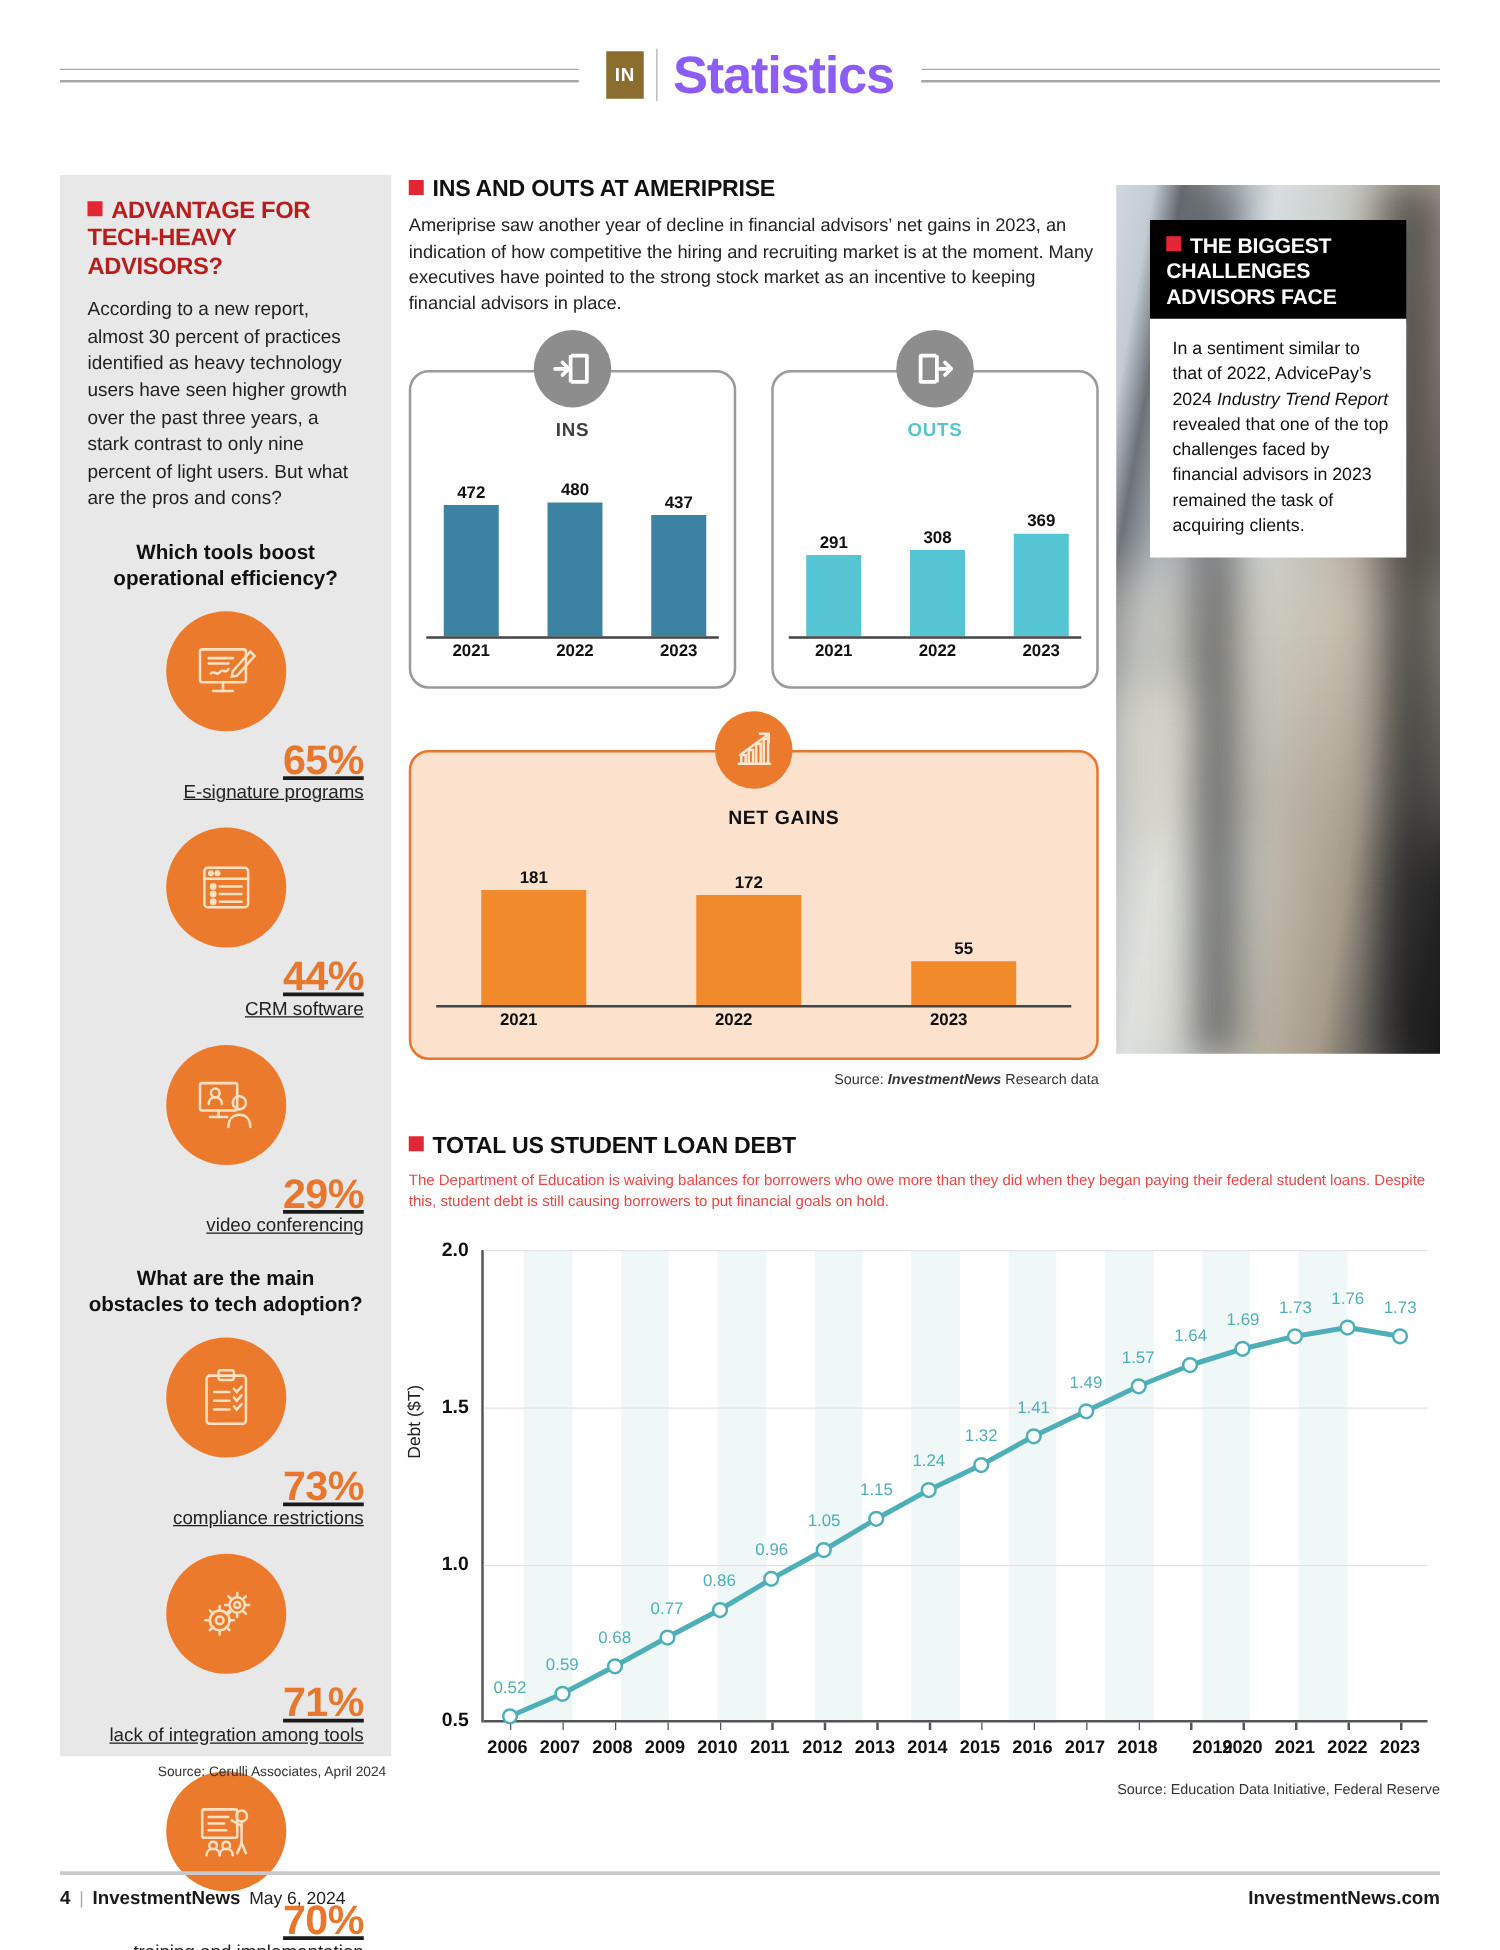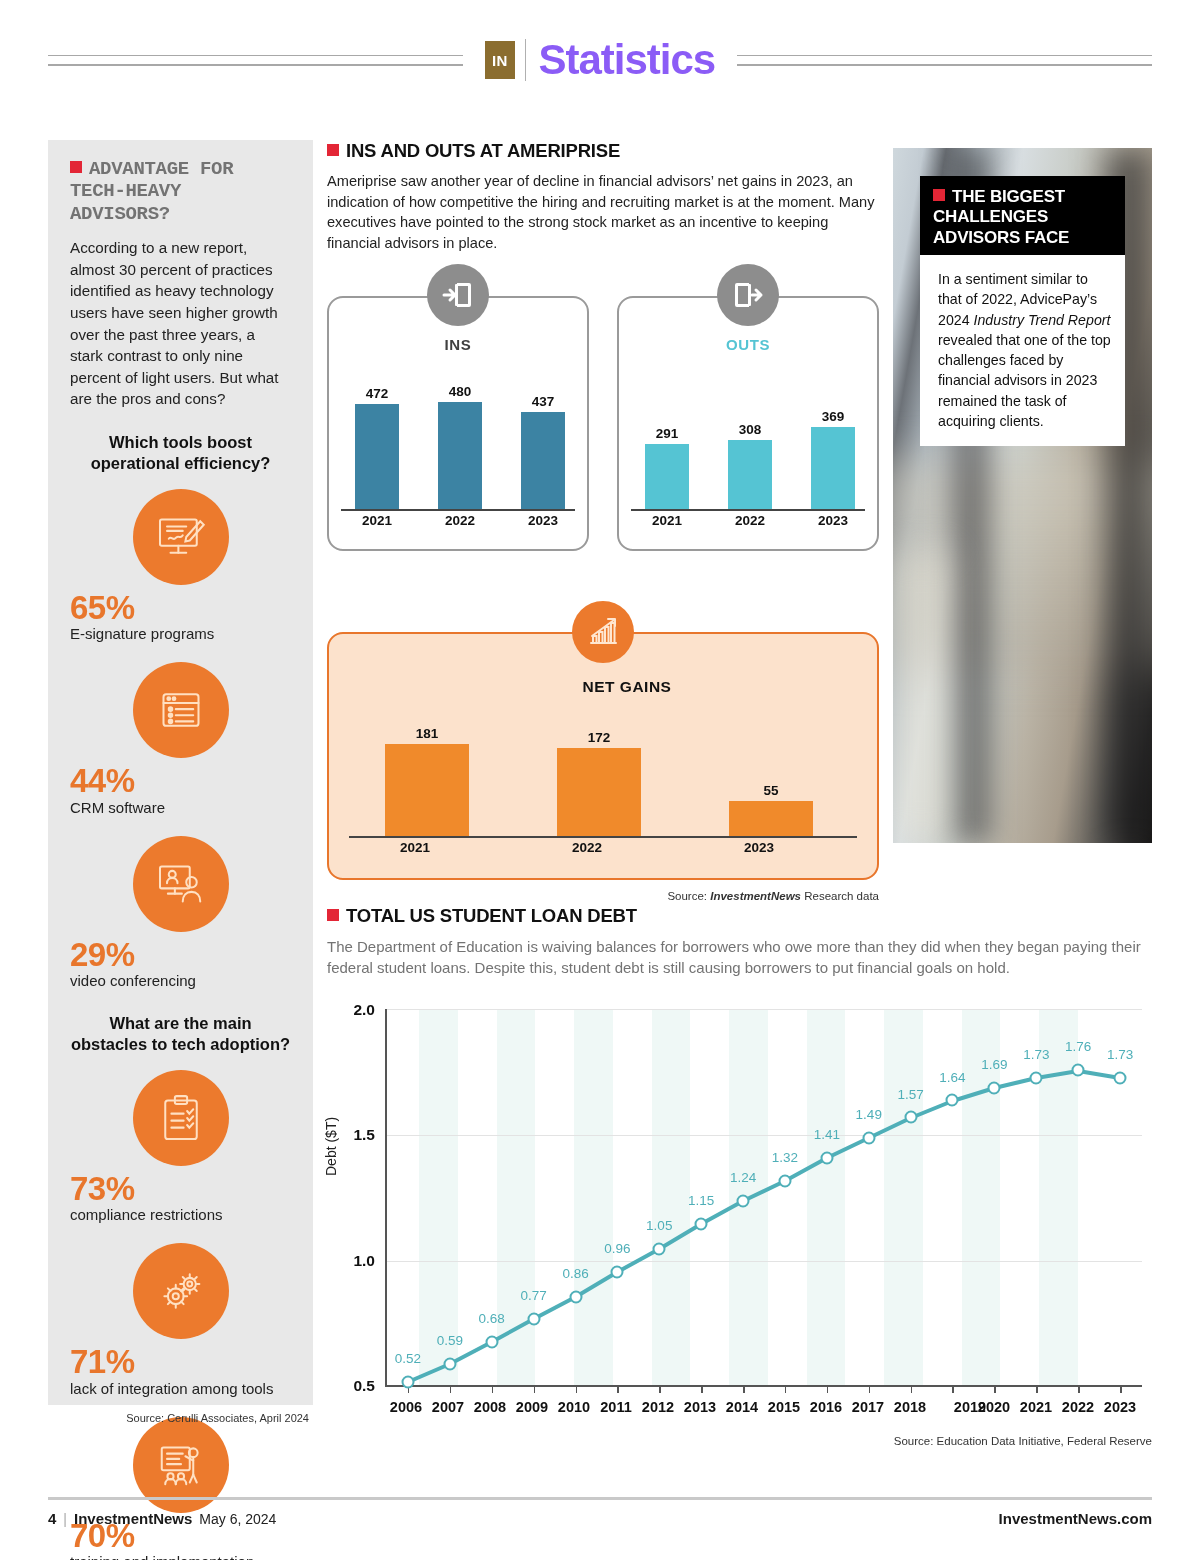--- a/index.html
+++ b/index.html
@@ -35,34 +35,34 @@
 
   
   .sidebar {
     position: absolute; left: 48px; top: 140px;
     width: 265px; height: 1265px;
     background: #e8e8e8;
     padding: 18px 22px 20px 22px;
   }
   .sec-head {
     font-size: 19px; font-weight: bold; line-height: 1.18;
-    letter-spacing: -0.3px; color: #737373; margin-bottom: 12px; font-family: Liberation Mono, monospace;
+    letter-spacing: -0.3px; color: #b91c1c; margin-bottom: 12px;
   }
   .red-sq {
     display: inline-block; width: 12px; height: 12px;
     background: #E32636; margin-right: 7px; vertical-align: 1px;
   }
   .side-body {
     font-size: 15.2px; line-height: 1.42; color: #222;
   }
   .side-question {
     text-align: center; font-size: 16.5px; font-weight: bold;
     line-height: 1.3; color: #111; margin: 22px 0 14px;
   }
-  .stat-block { text-align: left; margin-bottom: 18px; }
+  .stat-block { text-align: right; margin-bottom: 18px; text-decoration: underline; }
   .stat-circle {
     width: 96px; height: 96px; border-radius: 50%;
     background: #EC7A2D; margin: 0 auto 6px;
     display: flex; align-items: center; justify-content: center;
   }
   .stat-circle svg { width: 56px; height: 56px; }
   .stat-pct {
     font-size: 33px; font-weight: bold; color: #E8762C;
     line-height: 1.05; letter-spacing: -0.5px;
   }
@@ -119,21 +119,21 @@
     position: absolute; left: 18px; right: 18px; bottom: 16px;
     height: 20px;
   }
   .axis-lab {
     position: absolute; width: 60px; text-align: center;
     font-size: 13.5px; font-weight: bold; color: #111;
   }
 
   
   .netgains-card {
-    position: relative; margin-top: 81px;
+    position: relative; margin-top: 49px;
     width: 552px; height: 248px;
     border: 2px solid #E8762C; border-radius: 16px;
     background: #FCE2CC;
     padding-left: 48px;
   }
   .netgains-card .card-badge { background: #EC7A2D; top: -33px; }
   .netgains-title {
     text-align: center; font-size: 15.5px; font-weight: bold;
     color: #111; margin-top: 44px; letter-spacing: 0.5px;
   }
@@ -198,21 +198,21 @@
   .white-box {
     position: absolute; left: 920px; top: 255px; width: 205px;
     background: #ffffff; color: #111;
     padding: 14px 14px 15px 18px;
     font-size: 14.2px; line-height: 1.43;
   }
   .white-box em { font-style: italic; }
 
   
   .loan-sec { position: absolute; left: 327px; top: 905px; width: 825px; }
-  .loan-body { font-size: 15px; line-height: 1.42; color: #737373; margin-top: 8px; }
+  .loan-body { font-size: 12px; line-height: 1.42; color: #ef4444; margin-top: 8px; }
   .loan-chart {
     position: relative; margin-top: 22px;
     width: 825px; height: 430px;
   }
   .ylabel {
     position: absolute; left: -4px; top: 175px;
     transform: rotate(-90deg); transform-origin: left top;
     font-size: 14px; color: #222; white-space: nowrap;
   }
   .ytick {

